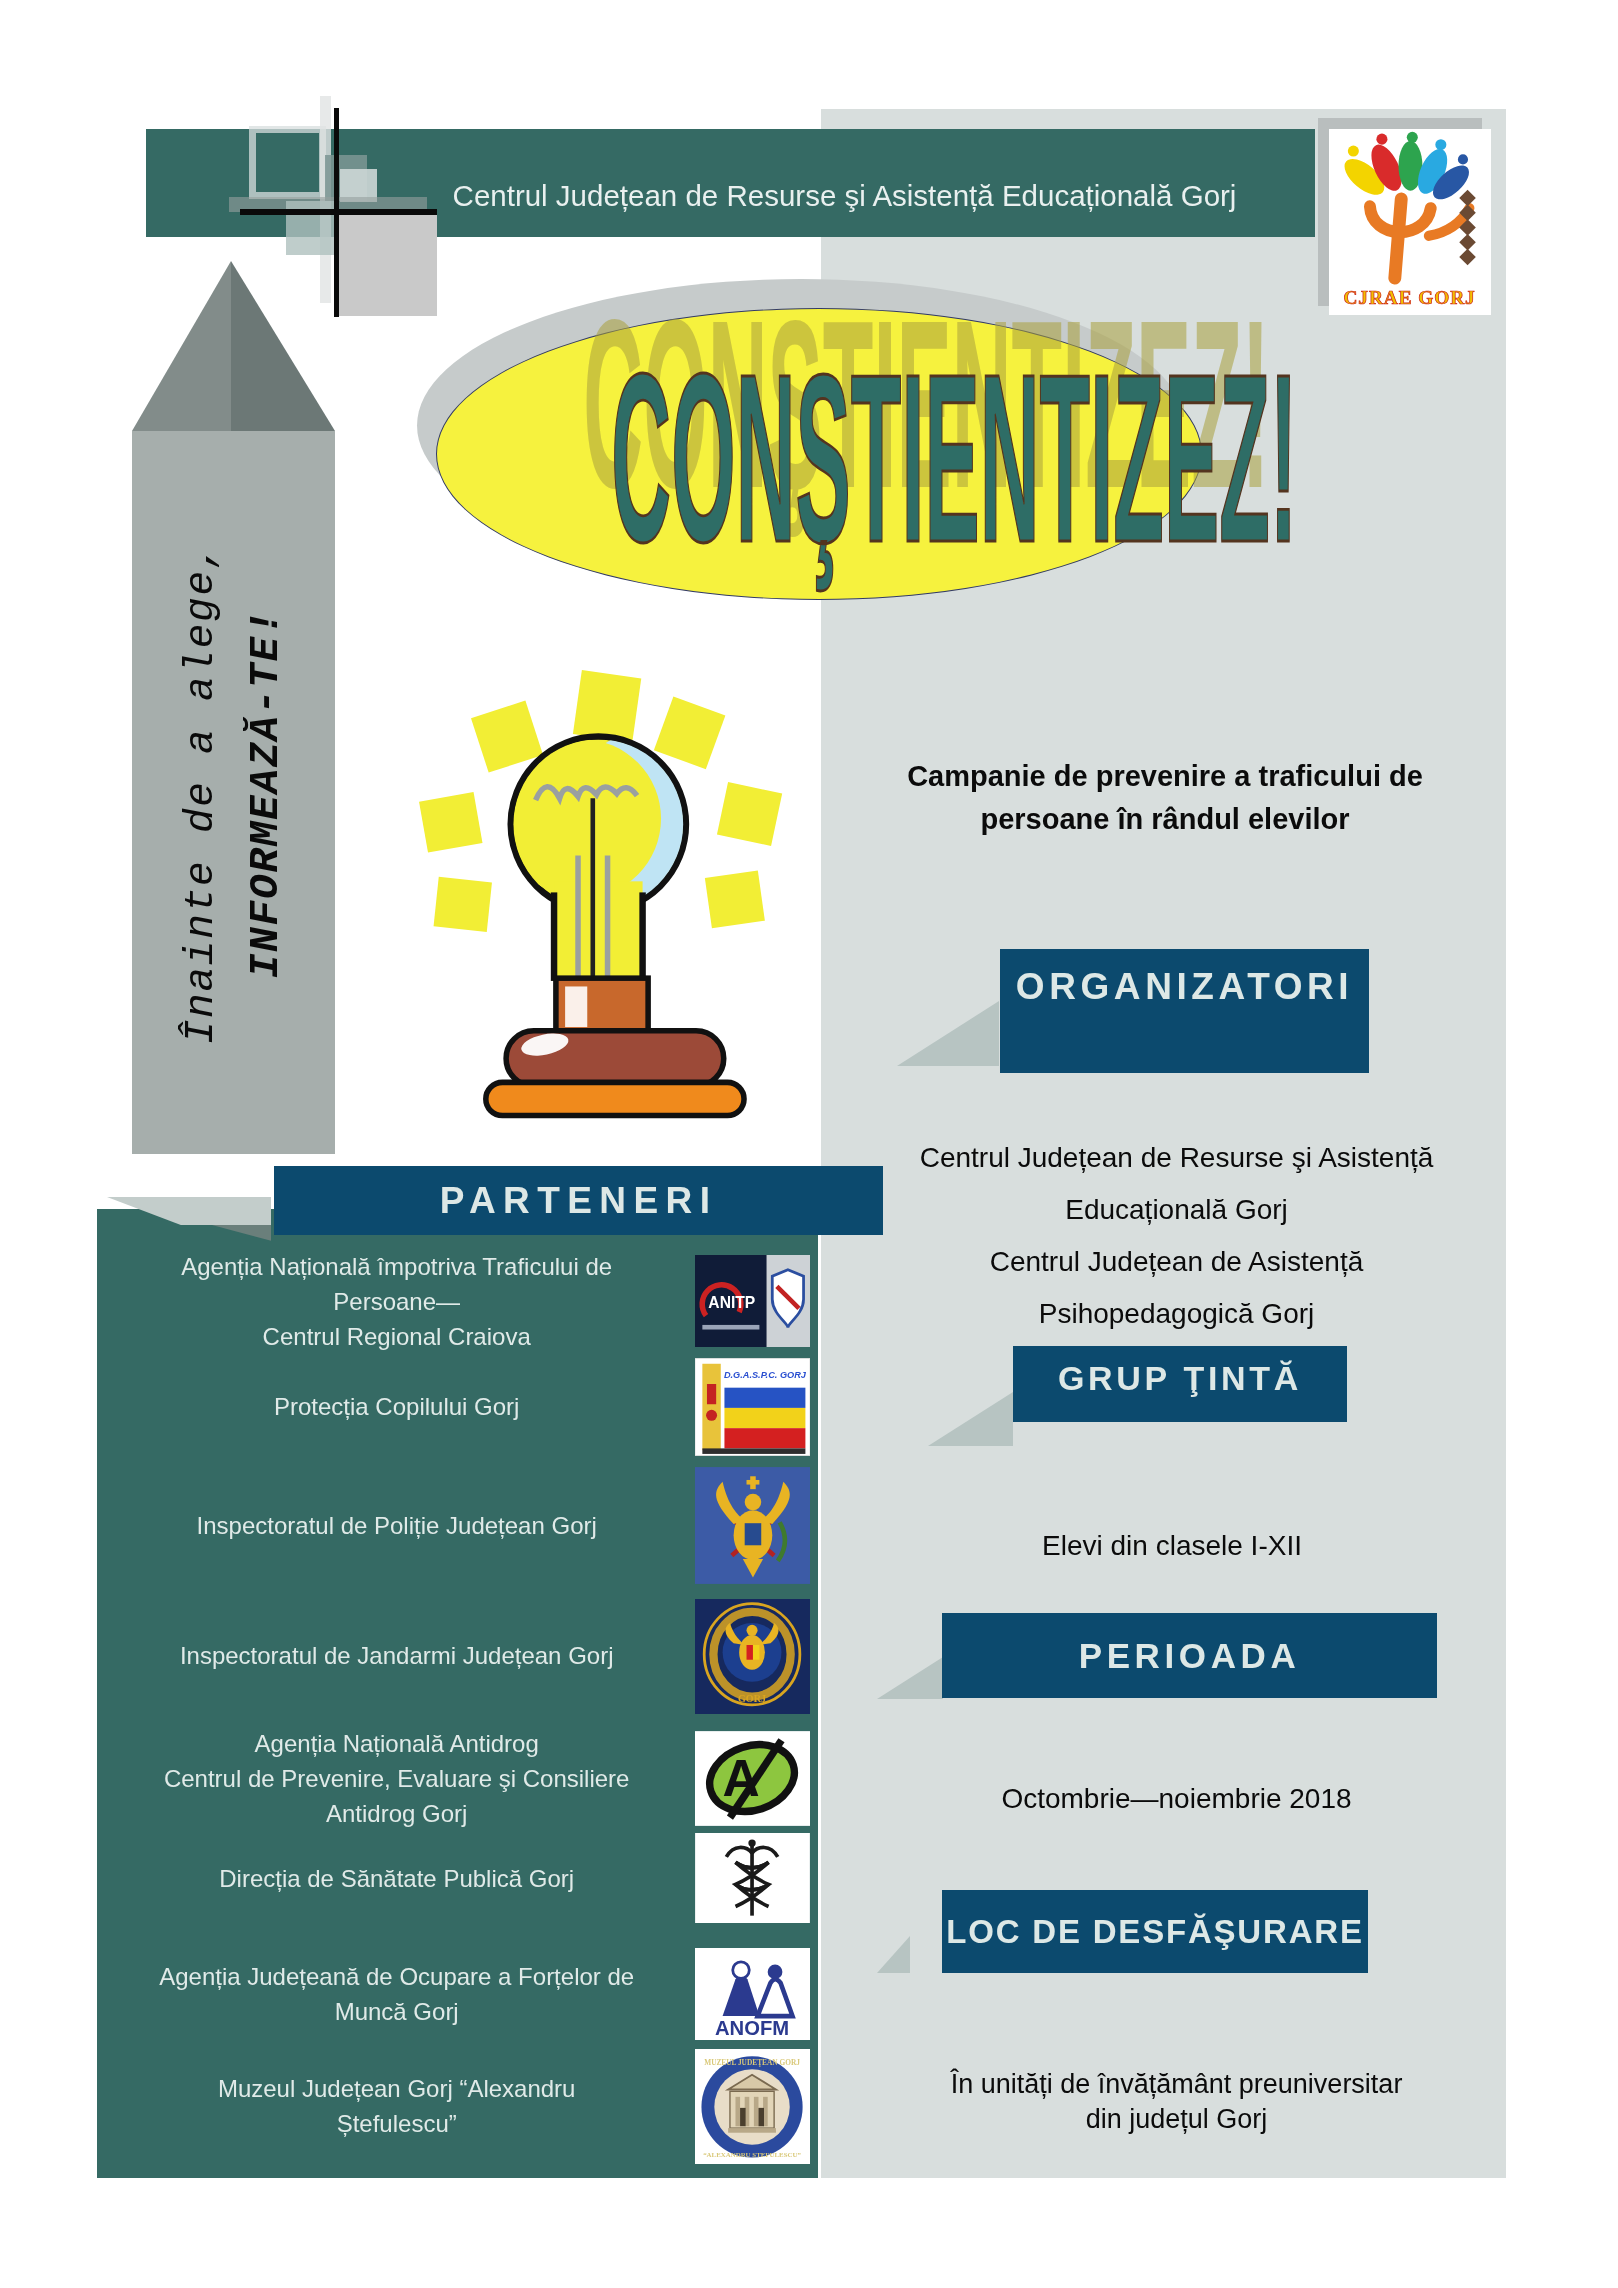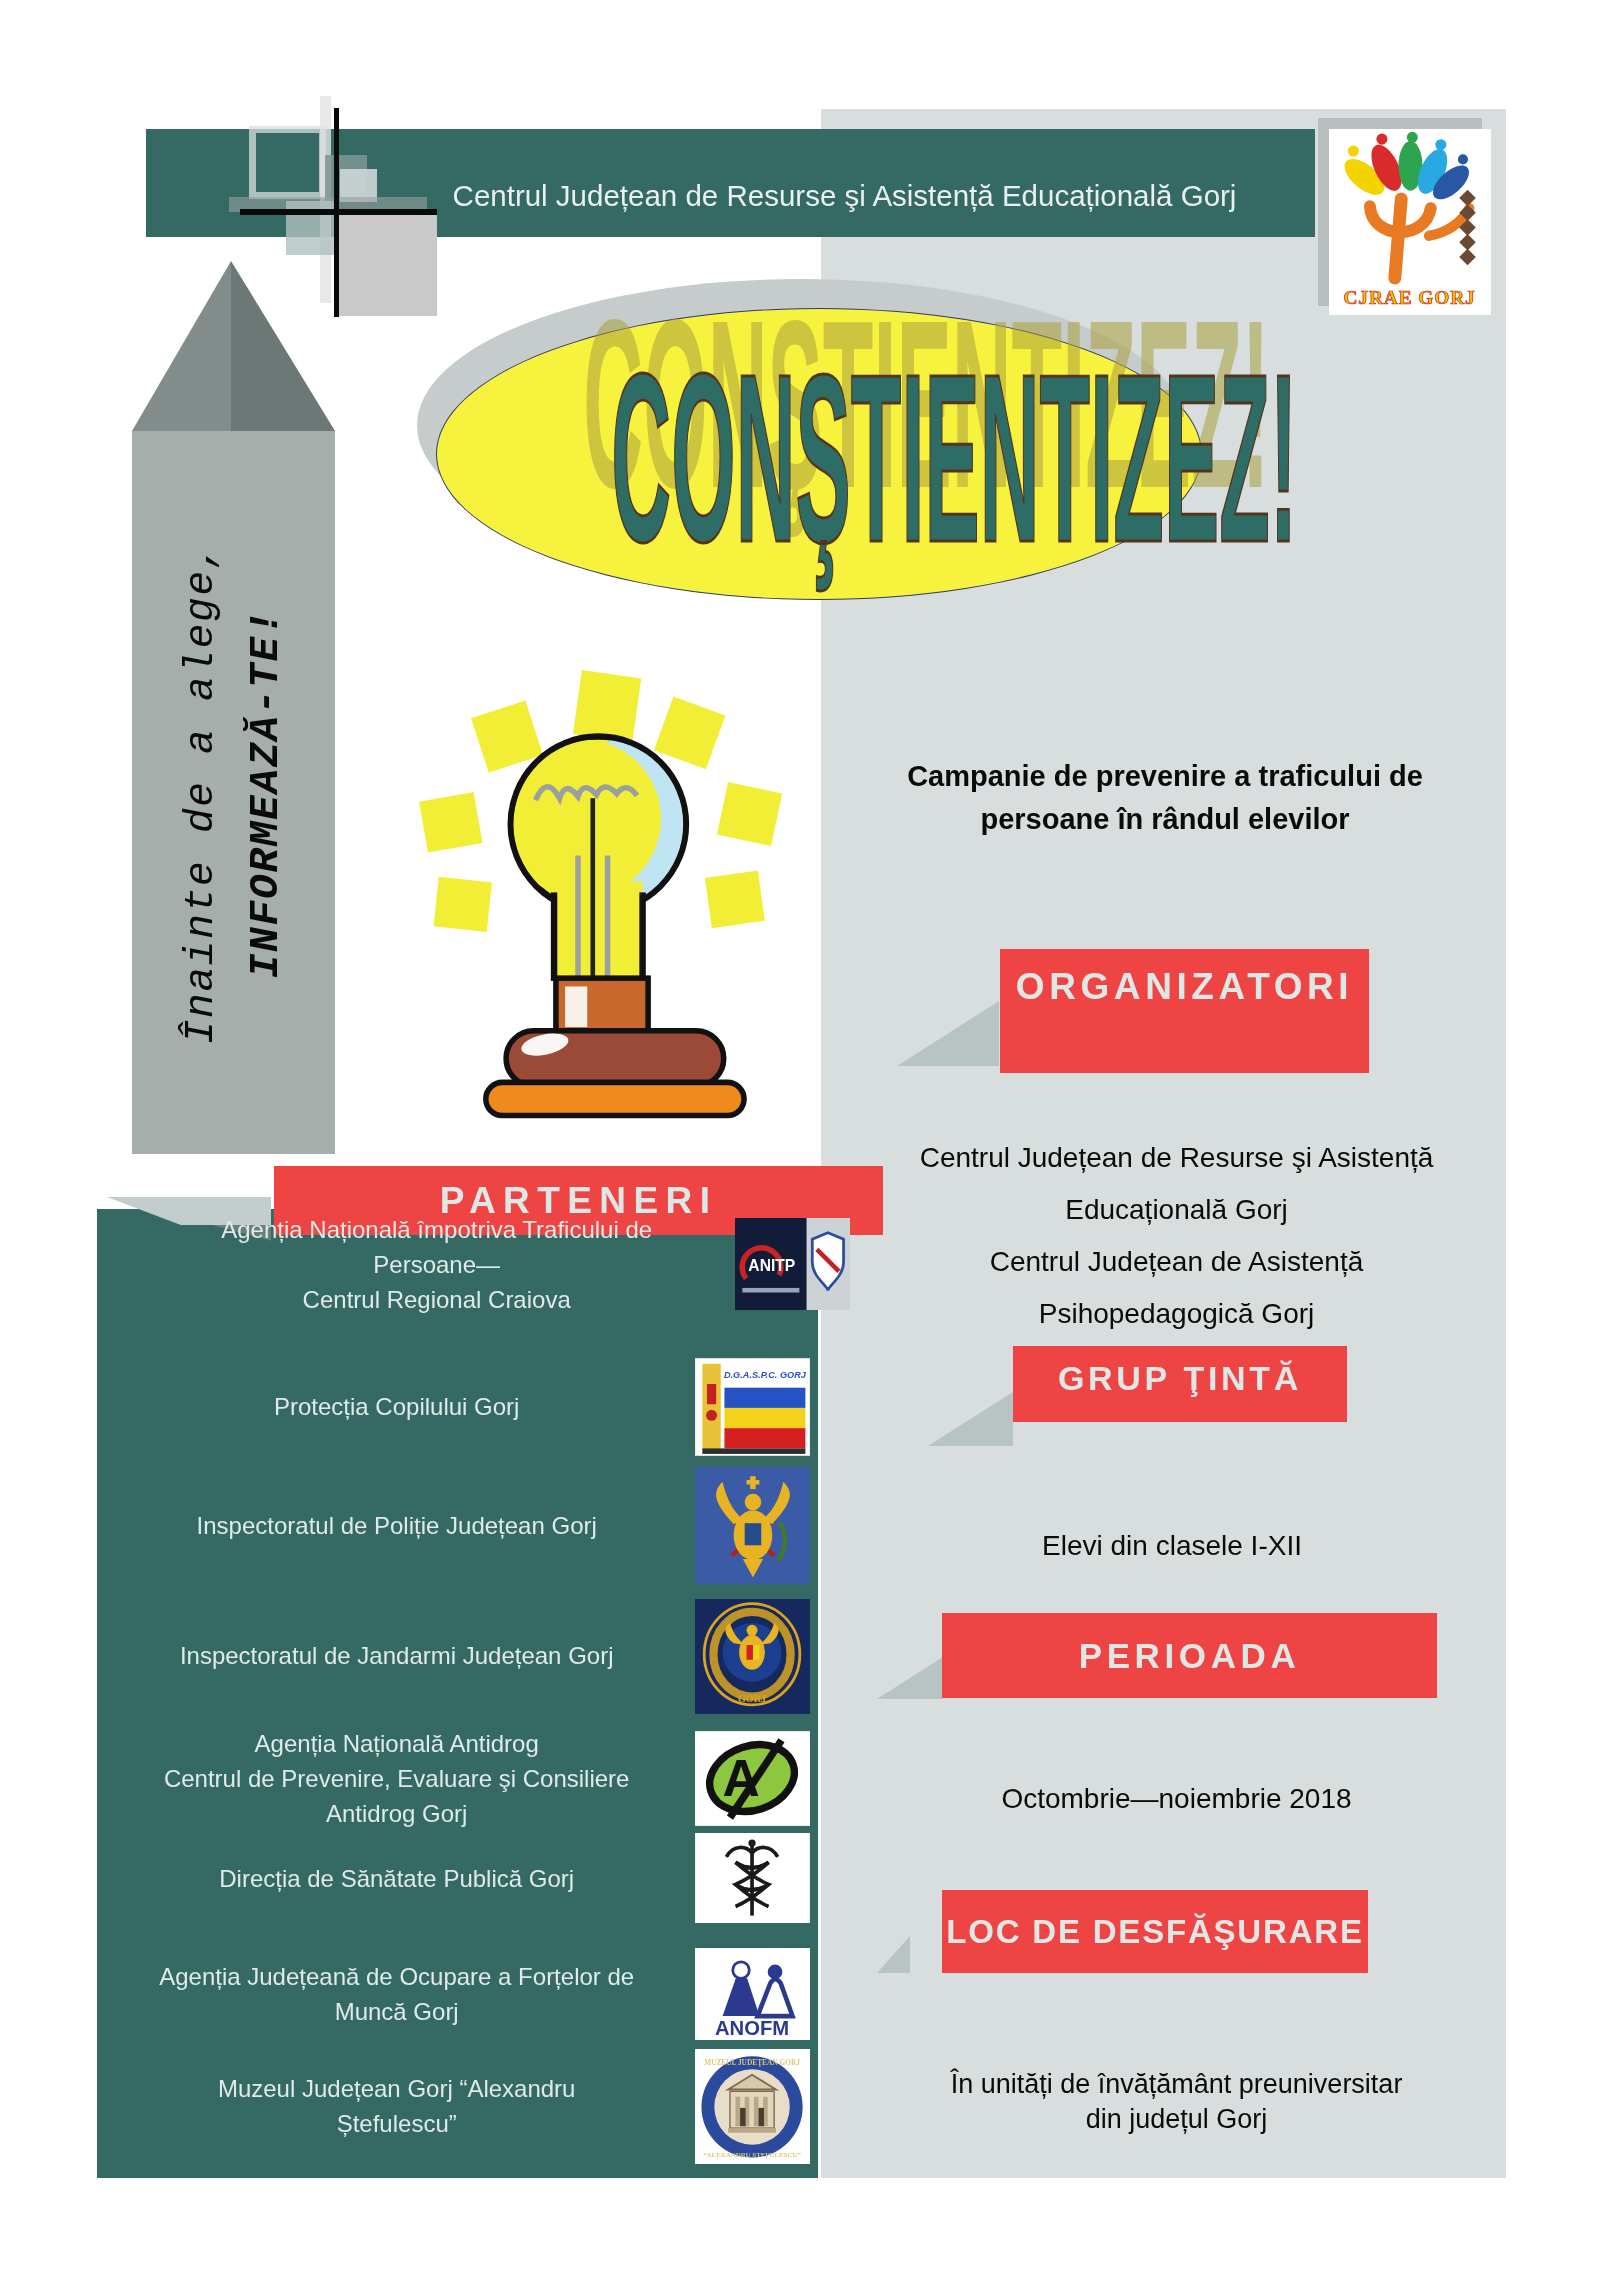--- a/index.html
+++ b/index.html
@@ -33,21 +33,21 @@
   .penciltext .l2{display:block;font-size:41px;line-height:65px;font-weight:bold;letter-spacing:1.8px;}
   
   .ellshadow{left:417px;top:279px;width:768px;height:293px;background:#c6cbcb;border-radius:50%;}
   .ellmain{left:436px;top:308px;width:764px;height:290px;background:#f6f23e;border:1.8px solid #333b66;border-radius:50%;}
   .elltext{position:absolute;width:738px;height:185px;line-height:185px;text-align:center;white-space:nowrap;
       font-weight:bold;font-size:148px;transform:scale(0.56,1.62);}
   .ghost{left:421px;top:311px;color:rgba(170,160,60,0.55);}
   .main{left:449px;top:365px;color:#2e6d66;-webkit-text-stroke:1.8px #54341f;}
   
   .blacktext{color:#0b0b0b;text-align:center;}
-  .tealbox{background:#ef4444;color:#dde8e6;font-weight:bold;display:flex;align-items:center;justify-content:center;
+  .tealbox{background:#0c4a6e;color:#dde8e6;font-weight:bold;display:flex;align-items:center;justify-content:center;
       white-space:nowrap;}
   .wedge{background:#b7c4c2;clip-path:polygon(100% 0,100% 100%,0 100%);}
   .nw{white-space:nowrap;display:block;}
   
   .panel{left:97px;top:1209px;width:721px;height:969px;background:#356a64;}
   .panellabel{left:274px;top:1166px;width:609px;height:69px;font-size:37px;letter-spacing:7.4px;}
   .pwedge1{left:107px;top:1197px;width:164px;height:28px;background:#c3cdcb;clip-path:polygon(100% 0,100% 100%,45% 100%,0 0);}
   .pwedge2{left:212px;top:1225px;width:59px;height:15.7px;background:#6a7f7b;clip-path:polygon(0 0,100% 0,100% 100%);}
   .prow{left:97px;width:721px;display:flex;align-items:center;}
   .ptxt{position:absolute;left:9.2px;width:581px;text-align:center;color:#e0eae8;font-size:24px;line-height:35px;}
@@ -181,21 +181,21 @@
   <span class="nw">din județul Gorj</span>
 </div>
 
 <div class="abs panel"></div>
 <div class="abs pwedge1"></div>
 <div class="abs pwedge2"></div>
 <div class="abs tealbox panellabel">
   <span>PARTENERI</span>
 </div>
 
-<div class="abs prow" style="top:1211px;height:106px;margin-left:40px;">
+<div class="abs prow" style="top:1248px;height:106px;">
   <div class="ptxt">
     <span class="nw">Agenția Națională împotriva Traficului de</span>
     <span class="nw">Persoane—</span>
     <span class="nw">Centrul Regional Craiova</span>
   </div>
   <div class="plogo" style="top:6.5px;">
     <svg width="115" height="92" viewBox="0 0 125 100">
       <rect width="125" height="100" fill="#ffffff"></rect>
       <rect width="78" height="100" fill="#101c38"></rect>
       <path d="M12,66 A21,21 0 1 1 48,62" stroke="#cc2222" stroke-width="6" fill="none"></path>

